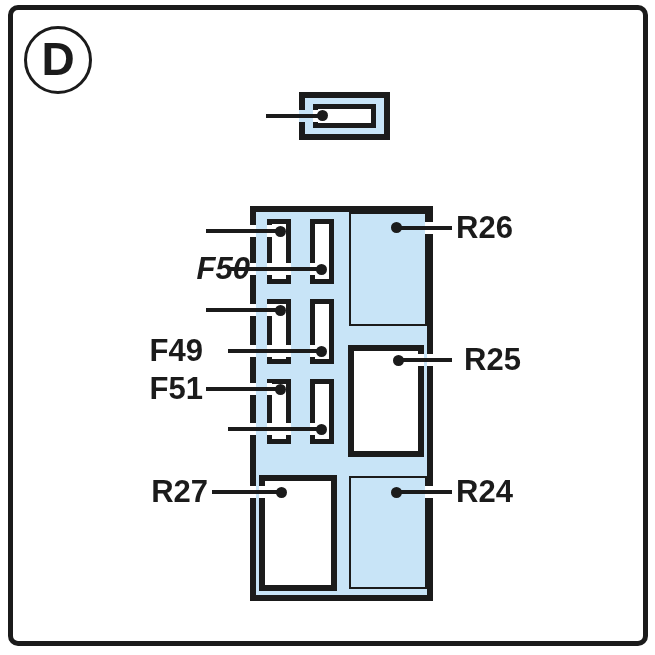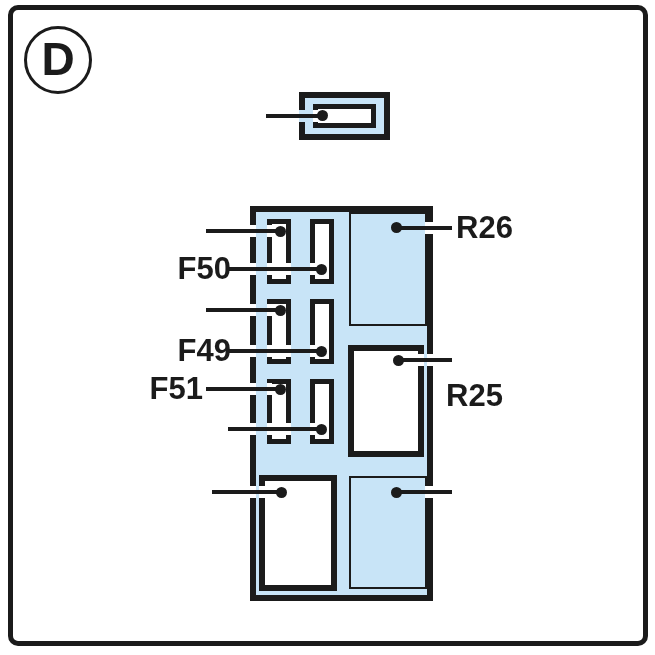--- a/index.html
+++ b/index.html
@@ -124,28 +124,28 @@
   #dt-f49 { left: 316px; top: 346px; }
   #dt-f51 { left: 275px; top: 384px; }
   #dt-f48 { left: 316px; top: 424px; }
   #dt-r27 { left: 276px; top: 487px; }
   #dt-r26 { left: 391px; top: 222px; }
   #dt-r25 { left: 393px; top: 355px; }
   #dt-r24 { left: 391px; top: 487px; }
 
   
   #lb-f53 { right: 452px; top: 214px; }
-  #lb-f50 { right: 424px; top: 252px; }
+  #lb-f50 { right: 405px; top: 252px; font-style: italic; }
   #lb-f52 { right: 452px; top: 293px; }
-  #lb-f49 { right: 424px; top: 334px; }
+  #lb-f49 { right: 452px; top: 334px; }
   #lb-f51 { right: 452px; top: 372px; }
   #lb-f48 { right: 429px; top: 412px; }
   #lb-r27 { right: 447px; top: 475px; }
   #lb-r26 { left: 456px; top: 211px; }
-  #lb-r25 { left: 446px; top: 343px; margin-top: 36px; }
+  #lb-r25 { left: 464px; top: 343px; }
   #lb-r24 { left: 456px; top: 475px; }
 </style>
 </head>
 <body>
 
 <div id="canvas">
 
   <div class="abs" id="page-border"></div>
 
   <div class="abs" id="d-circle">
@@ -218,16 +218,18 @@
   <div class="abs dot" id="dt-f51"></div>
   <div class="abs dot" id="dt-f48"></div>
   <div class="abs dot" id="dt-r27"></div>
   <div class="abs dot" id="dt-r26"></div>
   <div class="abs dot" id="dt-r25"></div>
   <div class="abs dot" id="dt-r24"></div>
 
   <div class="abs lbl lbl-r" id="lb-f50">F50</div>
   <div class="abs lbl lbl-r" id="lb-f49">F49</div>
   <div class="abs lbl lbl-r" id="lb-f51">F51</div>
+  <div class="abs lbl lbl-r" id="lb-r27">R27</div>
   <div class="abs lbl" id="lb-r26">R26</div>
   <div class="abs lbl" id="lb-r25">R25</div>
+  <div class="abs lbl" id="lb-r24">R24</div>
 
 </div>
 
 </body></html>

